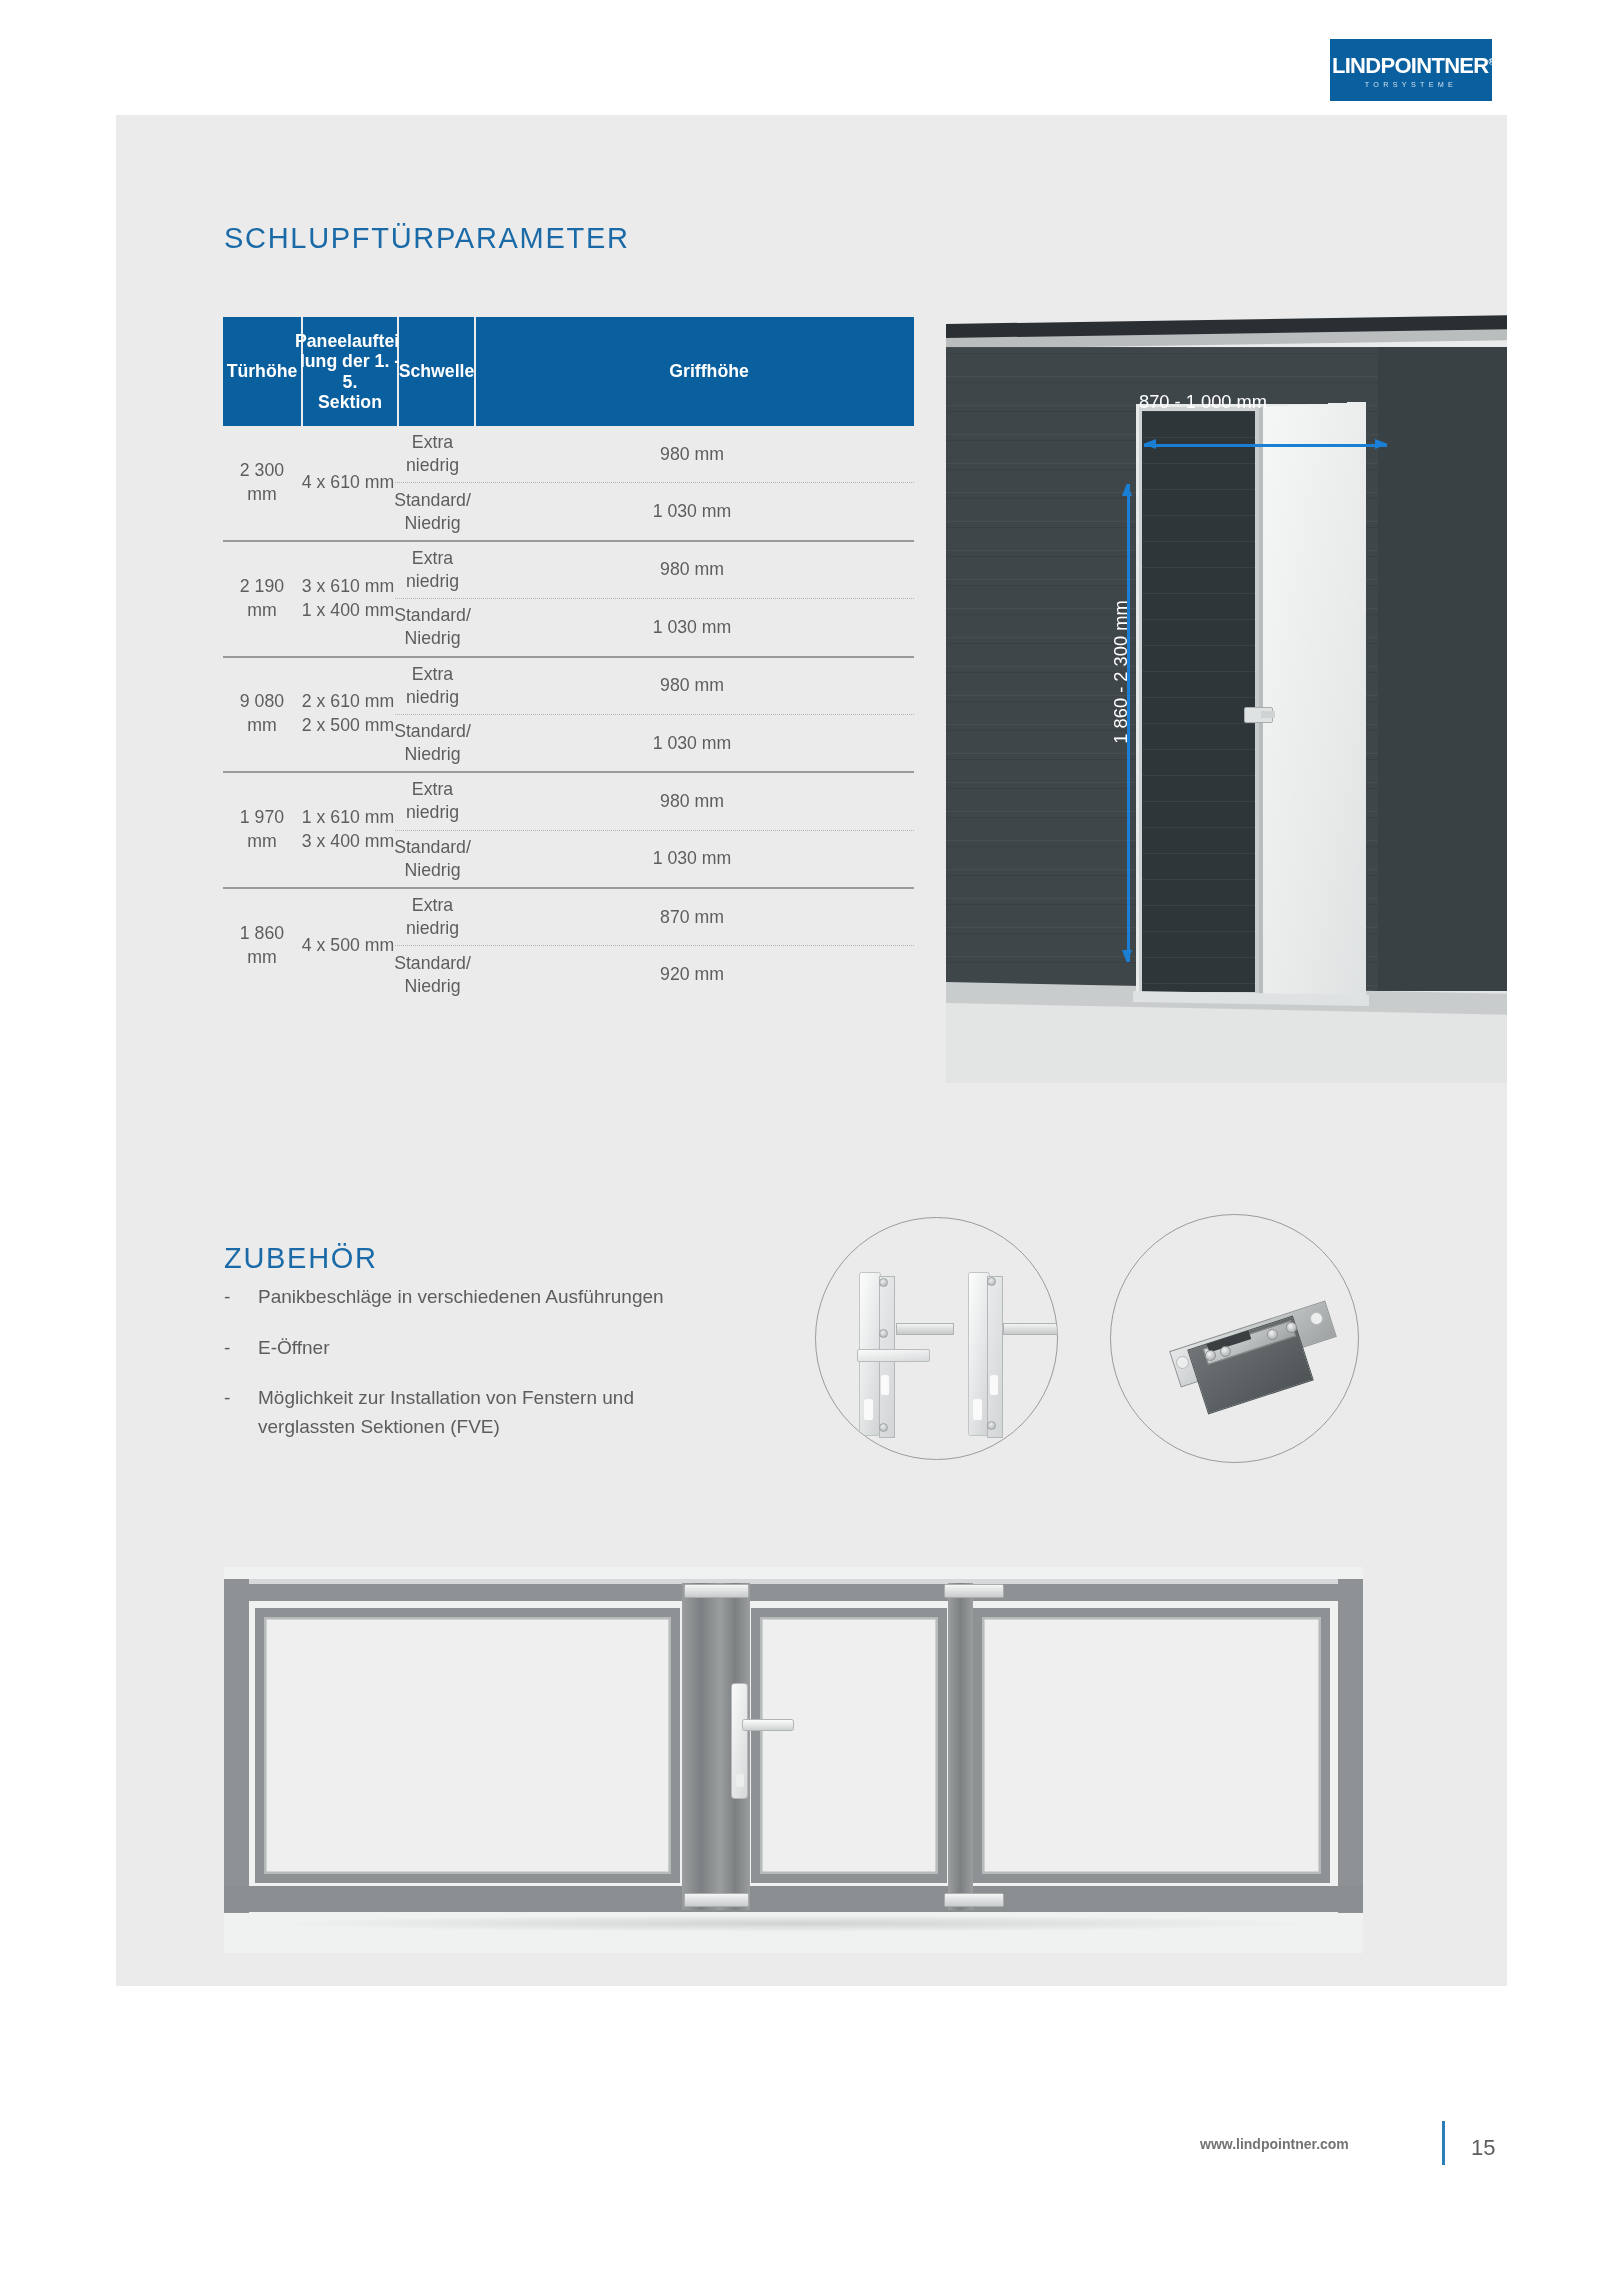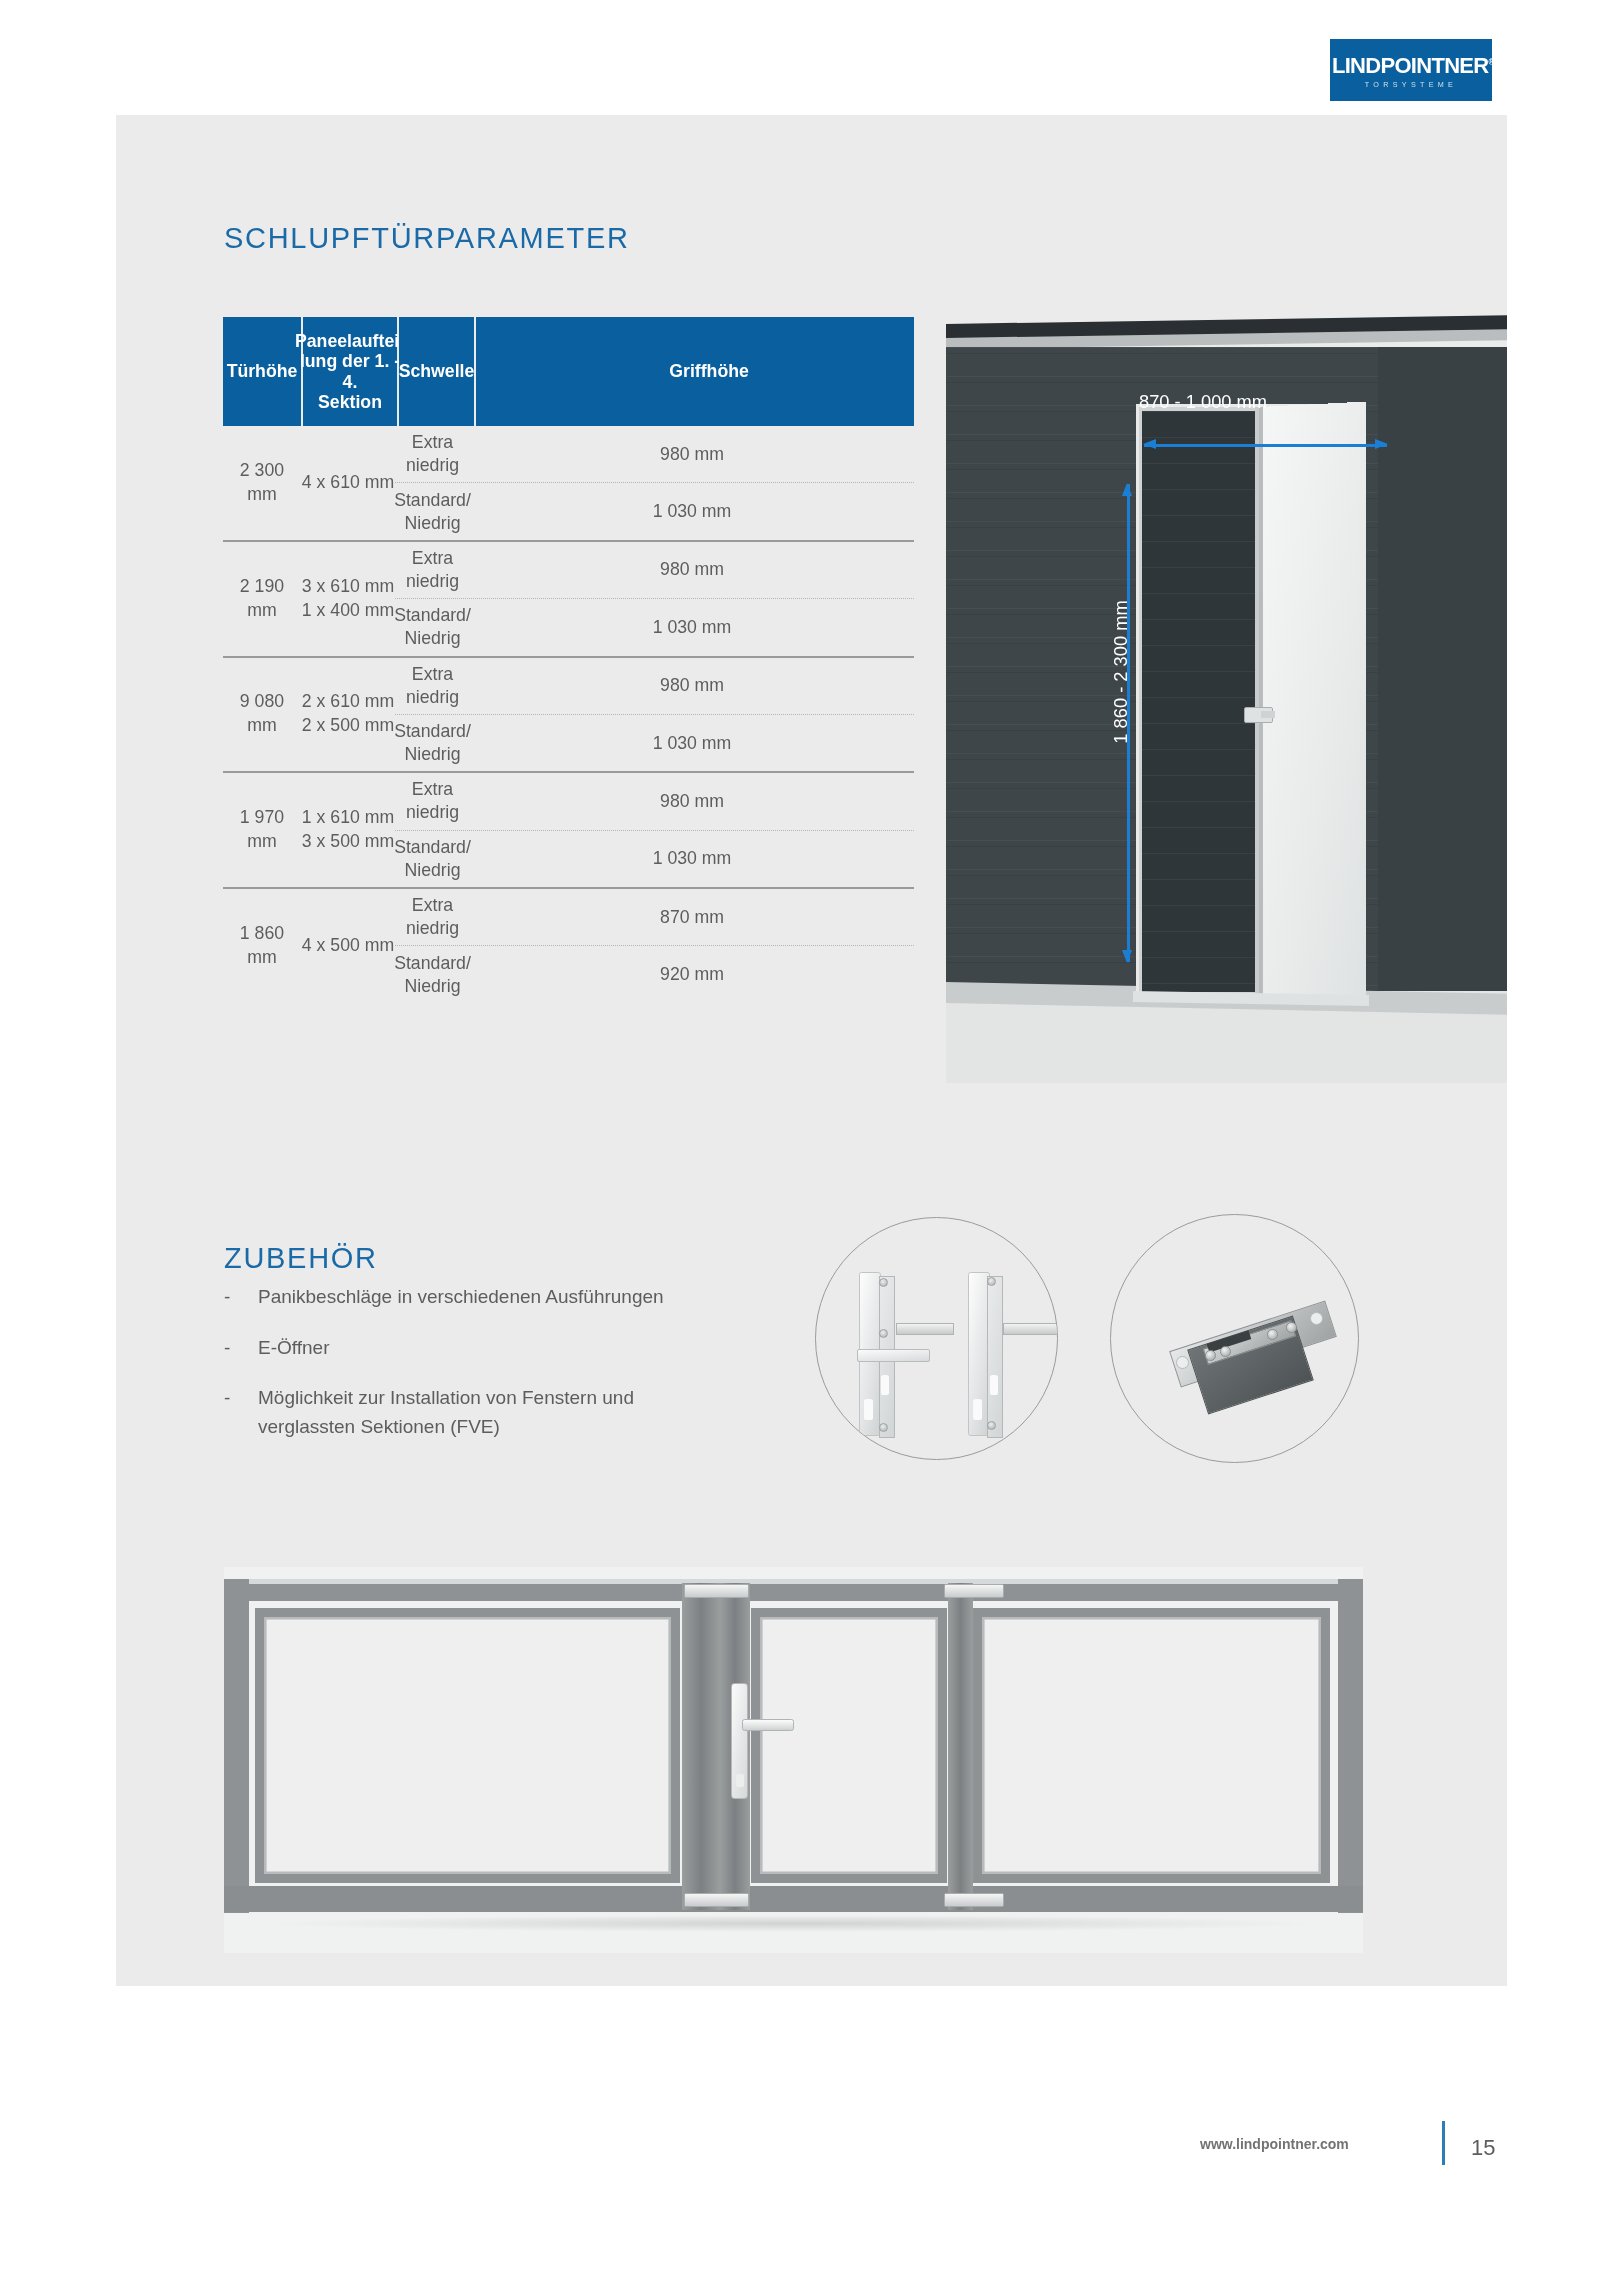--- a/index.html
+++ b/index.html
@@ -174,21 +174,21 @@
 </div>
 
 <div class="panel"></div>
 
 <div class="h-section" id="h-param">SCHLUPFTÜRPARAMETER</div>
 
 <div class="tbl">
   <div class="thead">
     <div class="th c1">Türhöhe</div>
     <div class="th c2">
-      <span><span>Paneelauftei-</span><br><span>lung der 1. - 4.</span><br><span>Sektion</span></span>
+      <span><span>Paneelauftei-</span><br><span>lung der 1. - 5.</span><br><span>Sektion</span></span>
     </div>
     <div class="th c3">Schwelle</div>
     <div class="th c4">Griffhöhe</div>
   </div>
 
   <div class="trow">
     <div class="cell col-a">2 300 mm</div>
     <div class="cell col-b">
         <span>4 x 610 mm</span>
       </div>
@@ -234,21 +234,21 @@
       <div class="sub">
         <div class="s-sch">Standard/<br>Niedrig</div>
         <div class="s-gri">1 030 mm</div>
       </div>
     </div>
   </div>
 
   <div class="trow">
     <div class="cell col-a">1 970 mm</div>
     <div class="cell col-b">
-        <span><span>1 x 610 mm</span><br><span>3 x 500 mm</span></span>
+        <span><span>1 x 610 mm</span><br><span>3 x 400 mm</span></span>
       </div>
     <div class="col-cd">
       <div class="sub">
         <div class="s-sch">Extra niedrig</div>
         <div class="s-gri">980 mm</div>
       </div>
       <div class="sub">
         <div class="s-sch">Standard/<br>Niedrig</div>
         <div class="s-gri">1 030 mm</div>
       </div>

